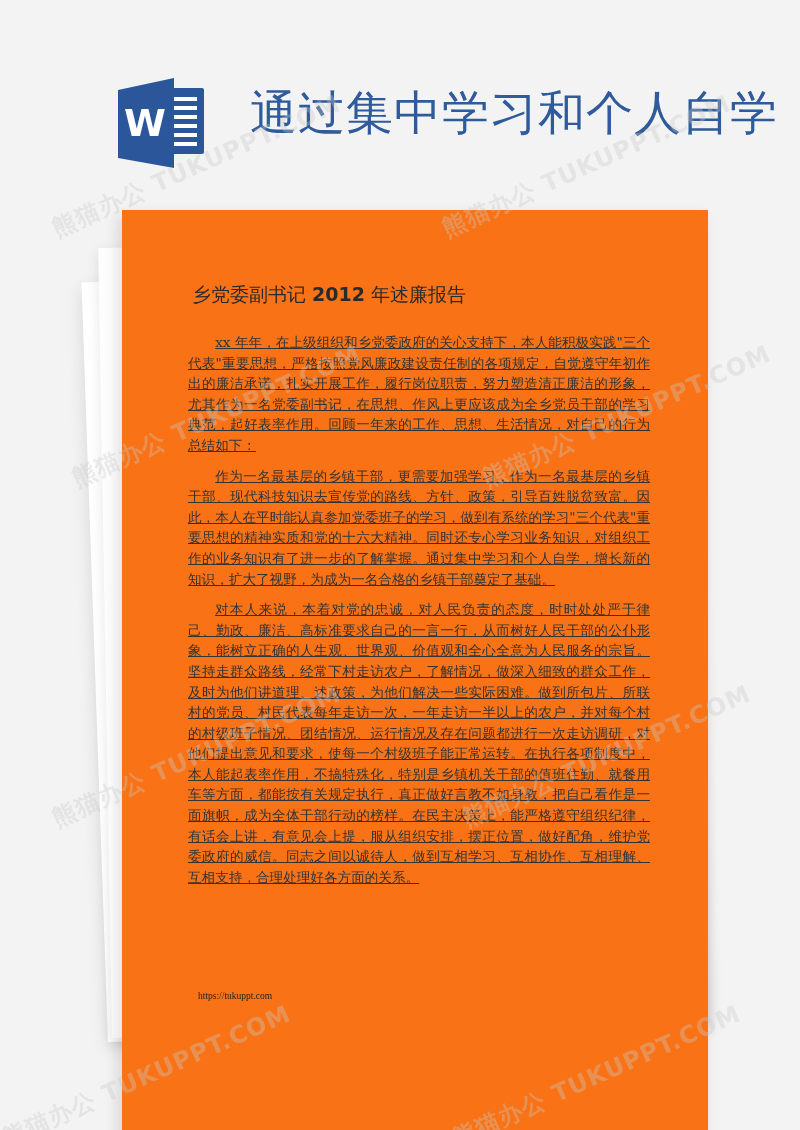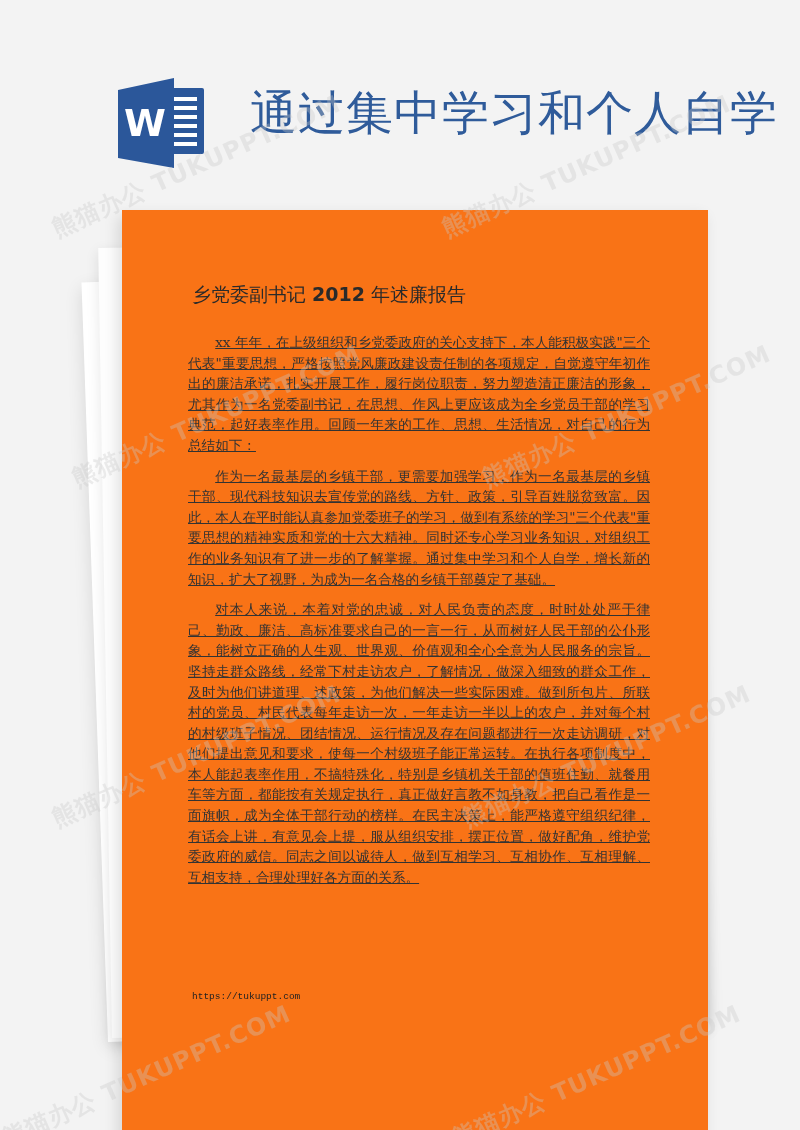--- a/index.html
+++ b/index.html
@@ -111,23 +111,23 @@
     .doc-body p {
       margin: 0 0 10px 0;
       text-indent: 2em;
       text-decoration: underline;
     }
     .doc-body p.section {
       margin: 0 0 10px 0;
     }
     .footer-url {
       position: absolute;
-      left: 70px;
+      left: 76px;
       top: 781px;
-      font-family: Liberation Mono, monospace;
+      font-family: Liberation Serif, serif;
       font-size: 9.5px;
       color: #222;
     }
   </style>
 </head>
 <body>
 
 <div class="header">
   <svg class="word-icon" viewBox="0 0 100 100">
 

